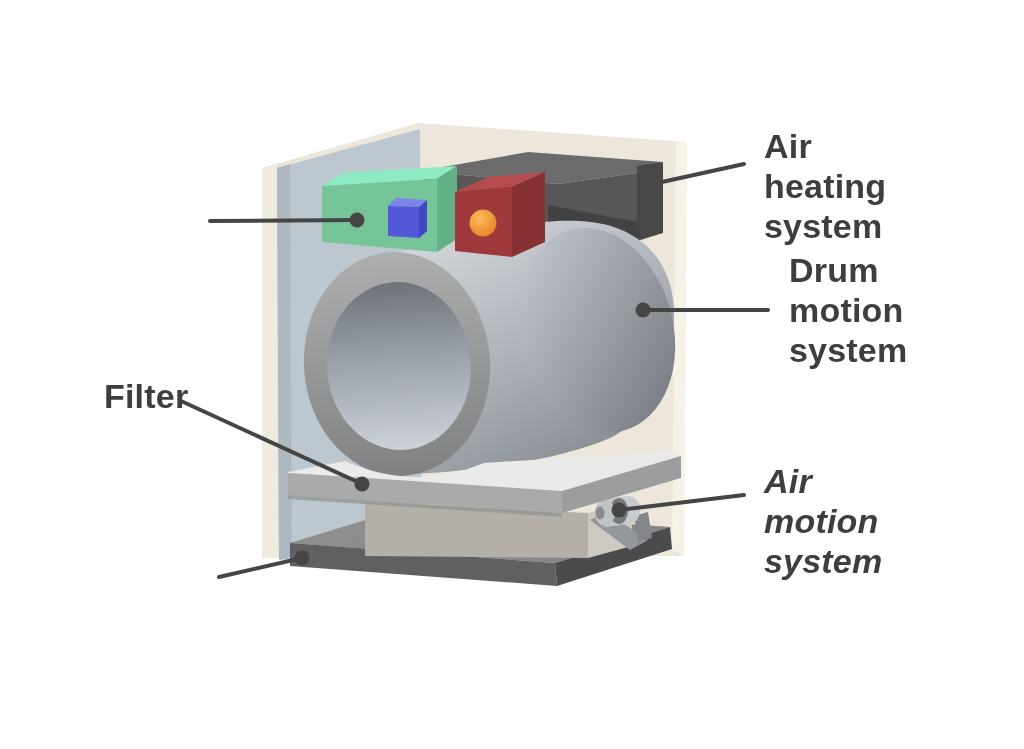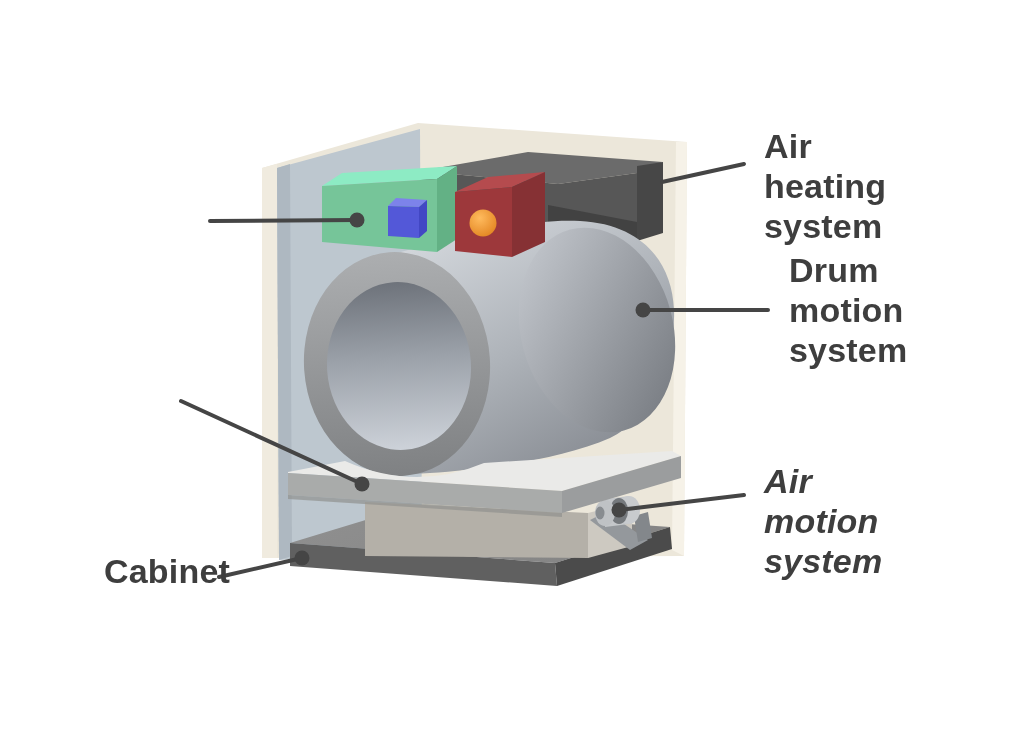--- a/index.html
+++ b/index.html
@@ -151,17 +151,17 @@
           <circle cx="302" cy="558" r="7.5" stroke="none"></circle>
       </g>
     </g>
   </svg>
 
   <div class="lbl lbl-air-heating">Air heating
 system</div>
   <div class="lbl lbl-drum-motion">Drum
 motion
 system</div>
+  <div class="lbl lbl-filter">Filter</div>
   <div class="lbl lbl-air-motion">Air motion
 system</div>
-  <div class="lbl lbl-cabinet">Cabinet</div>
 
 </div>
 
 </body></html>

